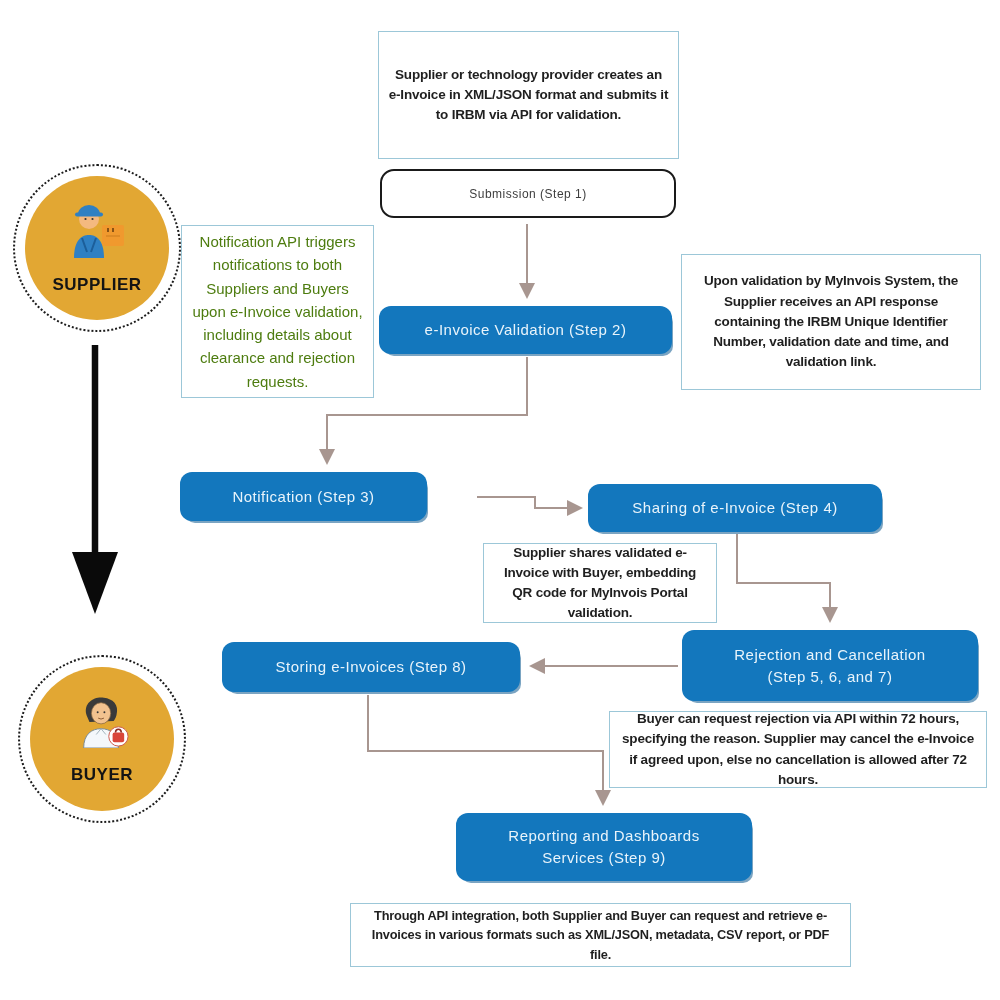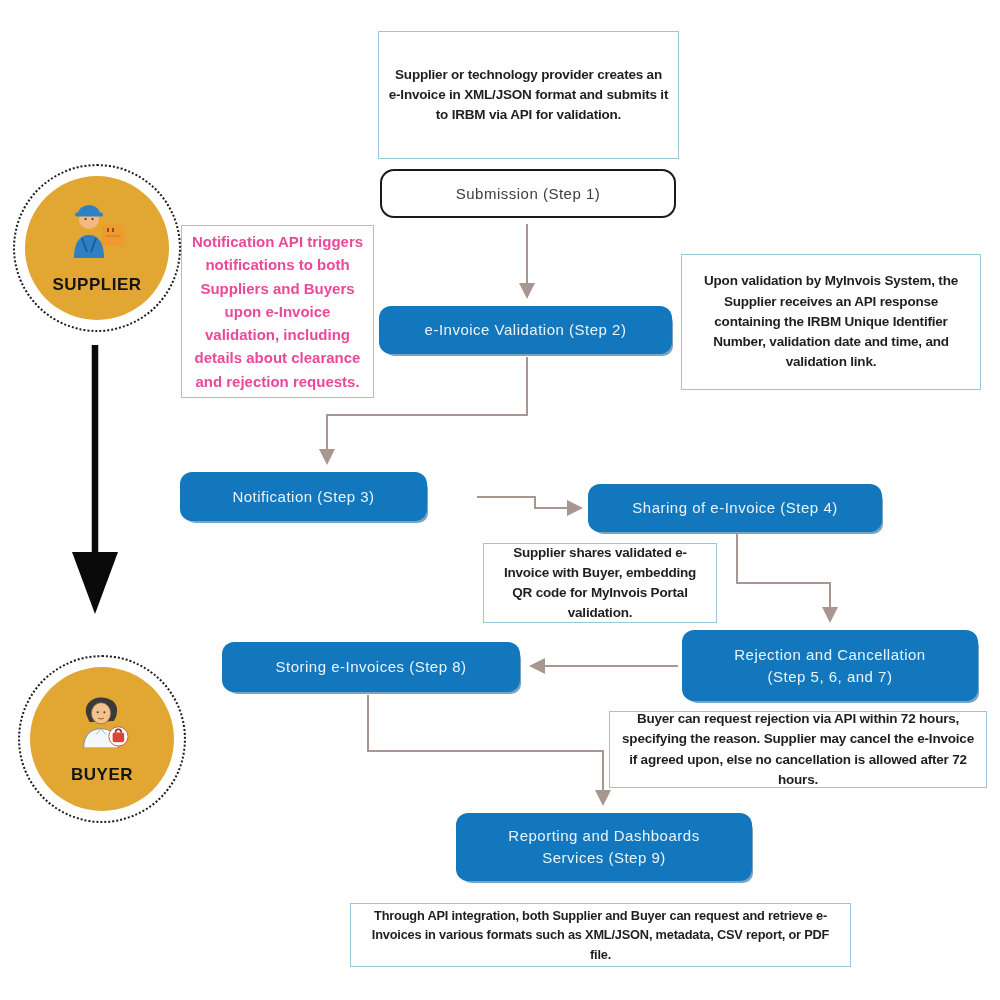--- a/index.html
+++ b/index.html
@@ -10,35 +10,35 @@
   
   #connectors{position:absolute;left:0;top:0;z-index:0;}
   .conn{fill:none;stroke:#A89690;stroke-width:2;marker-end:url(#arrowhead);}
   
   .note{
     position:absolute;background:#ffffff;border:1px solid #9CC7D8;
     display:flex;align-items:center;justify-content:center;text-align:center;
     color:#1F1F1F;padding:6px 9px;box-sizing:border-box;z-index:2;
   }
   .note-bold{font-weight:bold;font-size:13.5px;letter-spacing:-0.2px;line-height:1.5;}
-  .note-reg{font-weight:bold;font-size:15px;line-height:1.55;color:#ec4899;}
+  .note-reg{font-weight:normal;font-size:15px;line-height:1.55;color:#4d7c0f;}
   .note-sm{font-size:12.8px;}
   
   .step{
     position:absolute;background:#1377BD;border-radius:12px;
     color:#E9F4FB;display:flex;align-items:center;justify-content:center;
     text-align:center;font-size:15px;letter-spacing:0.5px;line-height:1.45;
     box-shadow:3px 4px 0 -2px rgba(13,90,143,0.55);box-sizing:border-box;z-index:2;
   }
   .step .wrap{display:inline-block;}
   
   .step-outline{
     position:absolute;background:#ffffff;border:2px solid #1a1a1a;border-radius:14px;
     color:#3d3d3d;display:flex;align-items:center;justify-content:center;
-    text-align:center;font-size:15px;letter-spacing:0.5px;box-sizing:border-box;z-index:2;
+    text-align:center;font-size:12px;letter-spacing:0.5px;box-sizing:border-box;z-index:2;
   }
   
   .actor{
     position:absolute;width:164px;height:164px;border:2px dotted #1b1b1b;border-radius:50%;
     display:flex;align-items:center;justify-content:center;background:#ffffff;z-index:2;
   }
   .actor-inner{
     width:144px;height:144px;border-radius:50%;background:#E2A733;
     display:flex;flex-direction:column;align-items:center;justify-content:center;gap:17px;
   }

